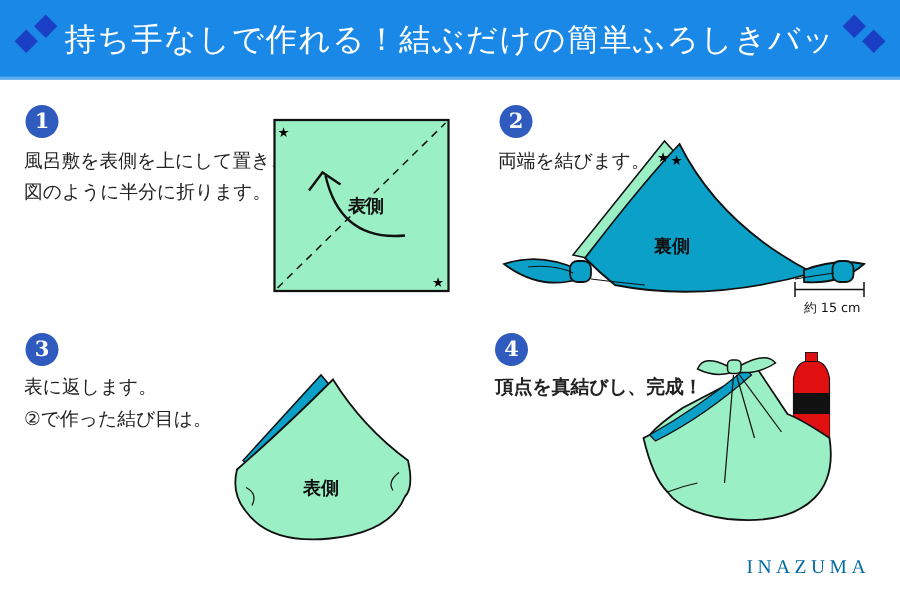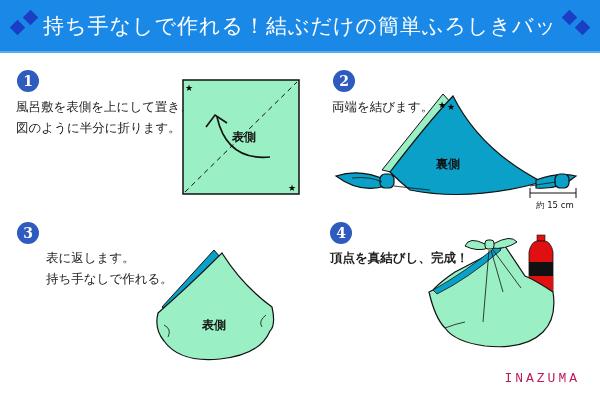--- a/index.html
+++ b/index.html
@@ -29,22 +29,22 @@
   }
   .step-text {
     position: absolute; font-size: 12.5px; line-height: 21px; color: #222;
     white-space: nowrap;
   }
 
   svg { position: absolute; overflow: visible; }
 
   .brand {
     position: absolute; right: 20px; bottom: 14px;
-    font-size: 13px; letter-spacing: 3px; color: #be185d;
-    font-family: Liberation Mono, monospace;
+    font-size: 13px; letter-spacing: 3px; color: #0369a1;
+    font-family: Liberation Serif, serif;
   }
   .svg-label { font-family: "DejaVu Sans", sans-serif; font-weight: bold; font-size: 12px; fill: #111; }
   .svg-small { font-family: "DejaVu Sans", sans-serif; font-size: 8.5px; fill: #111; }
 </style>
 </head>
 <body>
 
 <div class="header">
   <div class="diamond" style="left:12px;top:22px;"></div>
   <div class="diamond" style="left:25px;top:12px;"></div>
@@ -90,23 +90,23 @@
   <text x="108" y="18" style="font-size:9px">★</text>
   <text x="117" y="20" style="font-size:9px">★</text>
 
   <line x1="200" y1="103" x2="246" y2="103" stroke="#111" stroke-width="1"></line>
   <line x1="200" y1="98" x2="200" y2="108" stroke="#111" stroke-width="1"></line>
   <line x1="246" y1="98" x2="246" y2="108" stroke="#111" stroke-width="1"></line>
   <text x="206" y="118" class="svg-small">約 15 cm</text>
 </svg>
 
 <div class="step-num" style="left:17px;top:222px;">3</div>
-<div class="step-text" style="left:16px;top:247px;margin-left:30px;">
+<div class="step-text" style="left:16px;top:247px;">
   <div>表に返します。</div>
-  <div>持ち手なしで作れる。</div>
+  <div>②で作った結び目は。</div>
 </div>
 <svg style="left:150px;top:245px;" width="130" height="120" viewBox="0 0 130 120">
   <path d="M 12 62 L 64 5 L 70 12 L 20 70 Z" fill="#0aa0c8" stroke="#111" stroke-width="1"></path>
   <path d="M 8 68 Q 40 40 72 8 Q 92 40 122 62 Q 126 80 120 86 Q 110 110 70 114 Q 30 118 14 96 Q 4 84 8 68 Z" fill="#9aefc4" stroke="#111" stroke-width="1.2"></path>
   <path d="M 14 80 Q 22 84 18 92" fill="none" stroke="#111" stroke-width="0.8"></path>
   <path d="M 116 70 Q 108 76 112 82" fill="none" stroke="#111" stroke-width="0.8"></path>
   <text x="52" y="84" class="svg-label">表側</text>
 </svg>
 
 <div class="step-num" style="left:330px;top:222px;">4</div>

